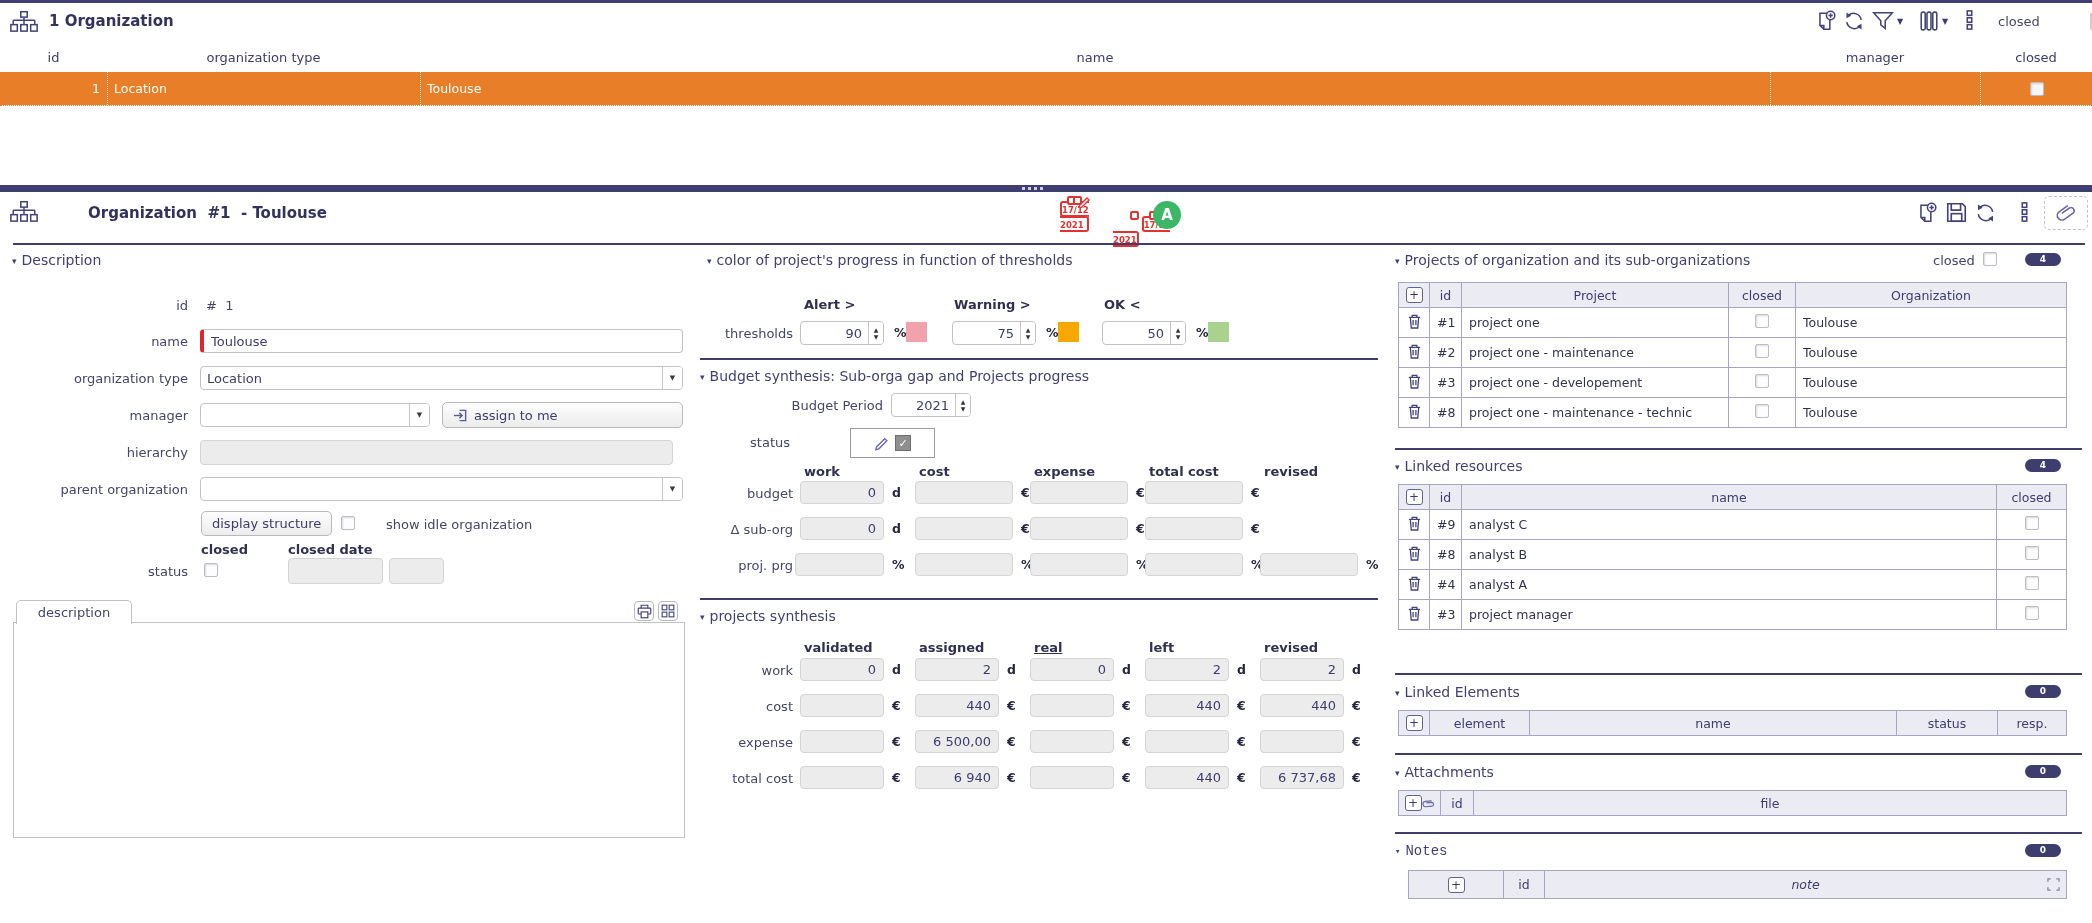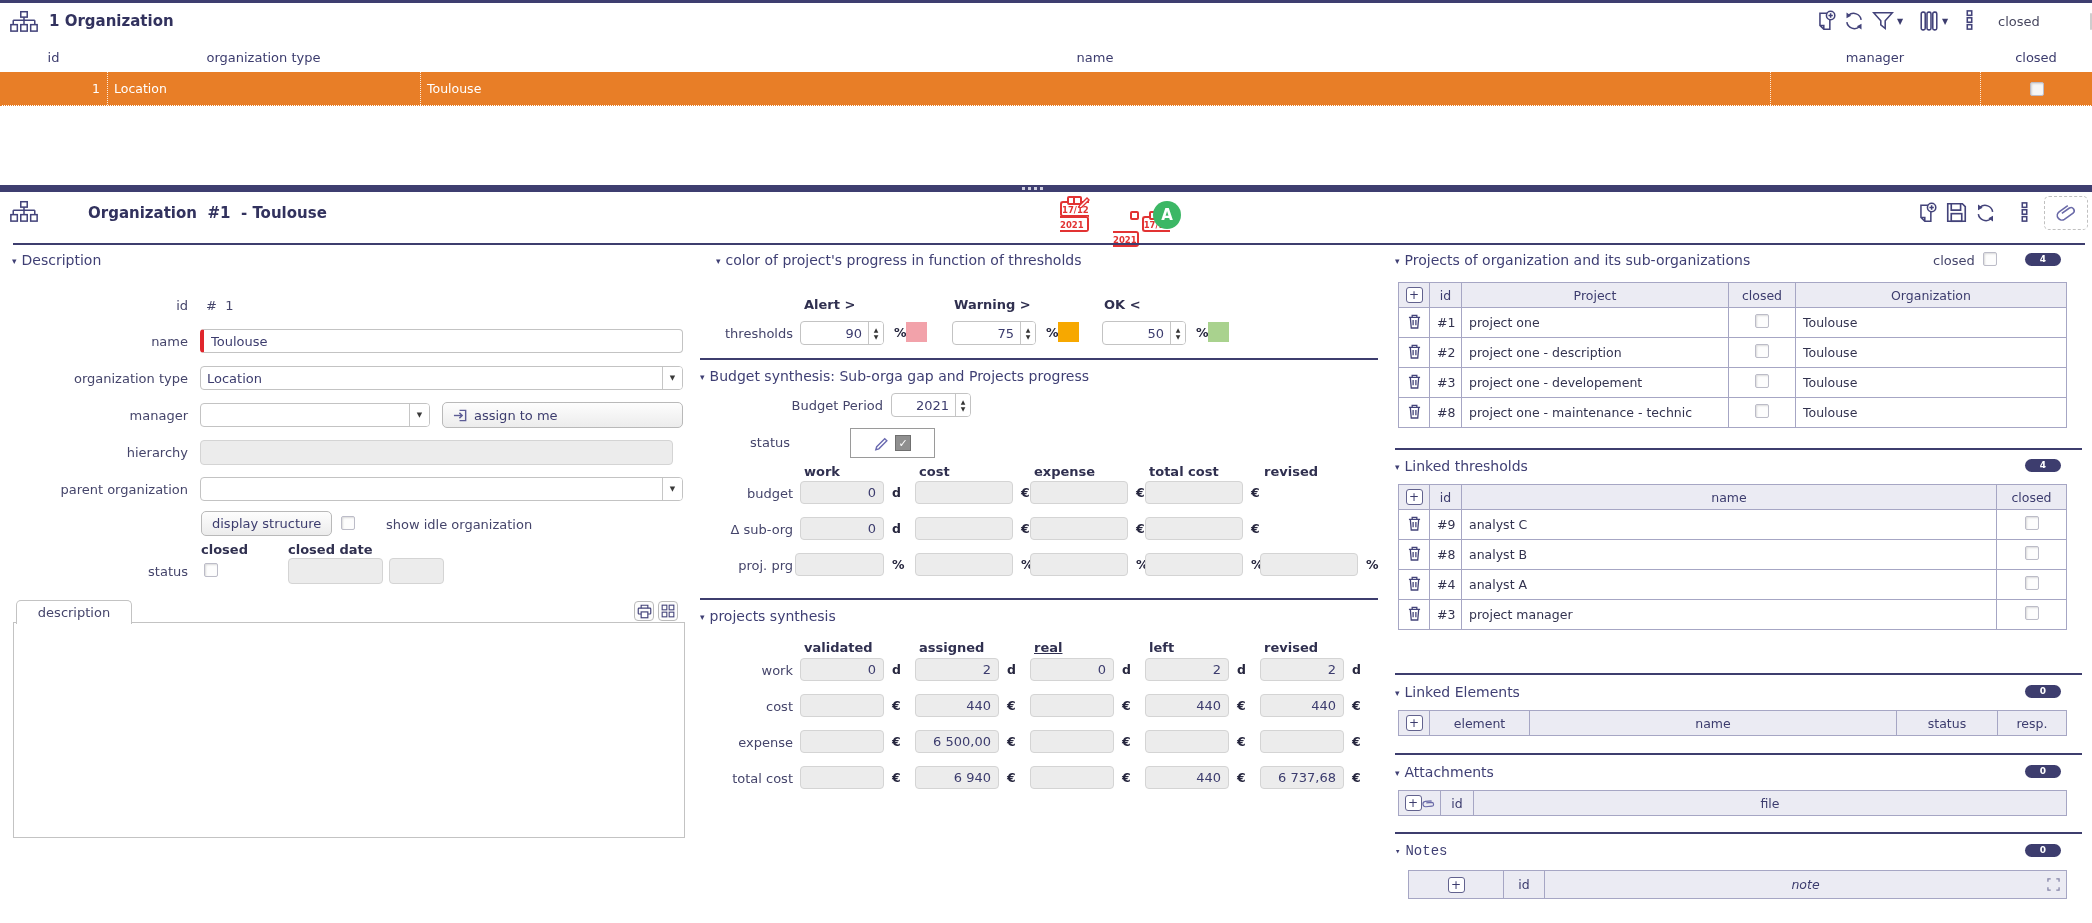--- a/index.html
+++ b/index.html
@@ -272,21 +272,21 @@
         <rect x="10.5" y="1.5" width="6" height="6"></rect>
         <rect x="1.5" y="10.5" width="6" height="6"></rect>
         <rect x="10.5" y="10.5" width="6" height="6"></rect>
       </svg>
   </span>
   <div class="abs" style="left:5px;top:430px;width:672px;height:216px;border:1px solid #c3c3c3;background:#fff;box-sizing:border-box;"></div>
 </div>
 
 <div class="abs" style="left:700px;top:192px;width:678px;height:731px;">
 
-  <div class="abs sec-title" style="left:16px;top:60px;"><span class="tri">▾</span><span>color of project's progress in function of thresholds</span></div>
+  <div class="abs sec-title" style="left:7px;top:60px;"><span class="tri">▾</span><span>color of project's progress in function of thresholds</span></div>
   <div class="abs bold-h" style="left:104px;top:105px;text-align:center;">Alert &gt;</div>
   <div class="abs bold-h" style="left:254px;top:105px;">Warning &gt;</div>
   <div class="abs bold-h" style="left:404px;top:105px;">OK &lt;</div>
   <div class="abs lbl" style="left:0;top:134px;width:93px;">thresholds</div>
   <div class="abs field" style="left:100px;top:129px;width:84px;">
     <input class="num" value="90" style="">
       <span class="spin">▲<br>▼</span>
   </div>
   <span class="abs unit" style="left:190px;top:133px;">%</span>
   <span class="abs swatch" style="left: 206px; top: 130px; background: rgb(242, 162, 170);"></span>
@@ -443,21 +443,21 @@
       <td>#1</td>
           <td>project one</td>
       <td class="ctr"><span class="cb"></span></td>
       <td>Toulouse</td>
     </tr>
     <tr>
       <td class="ctr"><svg class="ic" width="13" height="15" viewBox="0 0 14 16">
               <path d="M1 3.5 H13 M4.5 3.5 V1.5 H9.5 V3.5 M2.5 3.5 L3.5 15 H10.5 L11.5 3.5 M5.5 6.5 V12 M8.5 6.5 V12"></path>
             </svg></td>
       <td>#2</td>
-          <td>project one - description</td>
+          <td>project one - maintenance</td>
       <td class="ctr"><span class="cb"></span></td>
       <td>Toulouse</td>
     </tr>
     <tr>
       <td class="ctr"><svg class="ic" width="13" height="15" viewBox="0 0 14 16">
               <path d="M1 3.5 H13 M4.5 3.5 V1.5 H9.5 V3.5 M2.5 3.5 L3.5 15 H10.5 L11.5 3.5 M5.5 6.5 V12 M8.5 6.5 V12"></path>
             </svg></td>
       <td>#3</td>
           <td>project one - developement</td>
       <td class="ctr"><span class="cb"></span></td>
@@ -469,21 +469,21 @@
             </svg></td>
       <td>#8</td>
           <td>project one - maintenance - technic</td>
       <td class="ctr"><span class="cb"></span></td>
       <td>Toulouse</td>
     </tr>
   </tbody>
     </table>
 
   <div class="abs hline" style="left:0;top:256px;width:687px;"></div>
-  <div class="abs sec-title" style="left:0;top:266px;"><span class="tri">▾</span><span>Linked thresholds</span></div>
+  <div class="abs sec-title" style="left:0;top:266px;"><span class="tri">▾</span><span>Linked resources</span></div>
   <span class="abs badge" style="left:630px;top:267px;">4</span>
 
   <table class="grid abs" style="left:3px;top:292px;width:668px;">
     <colgroup>
         <col style="width:31px">
         <col style="width:32px">
         <col style="width:535px">
         <col style="width:70px">
       </colgroup>
     <tbody>

